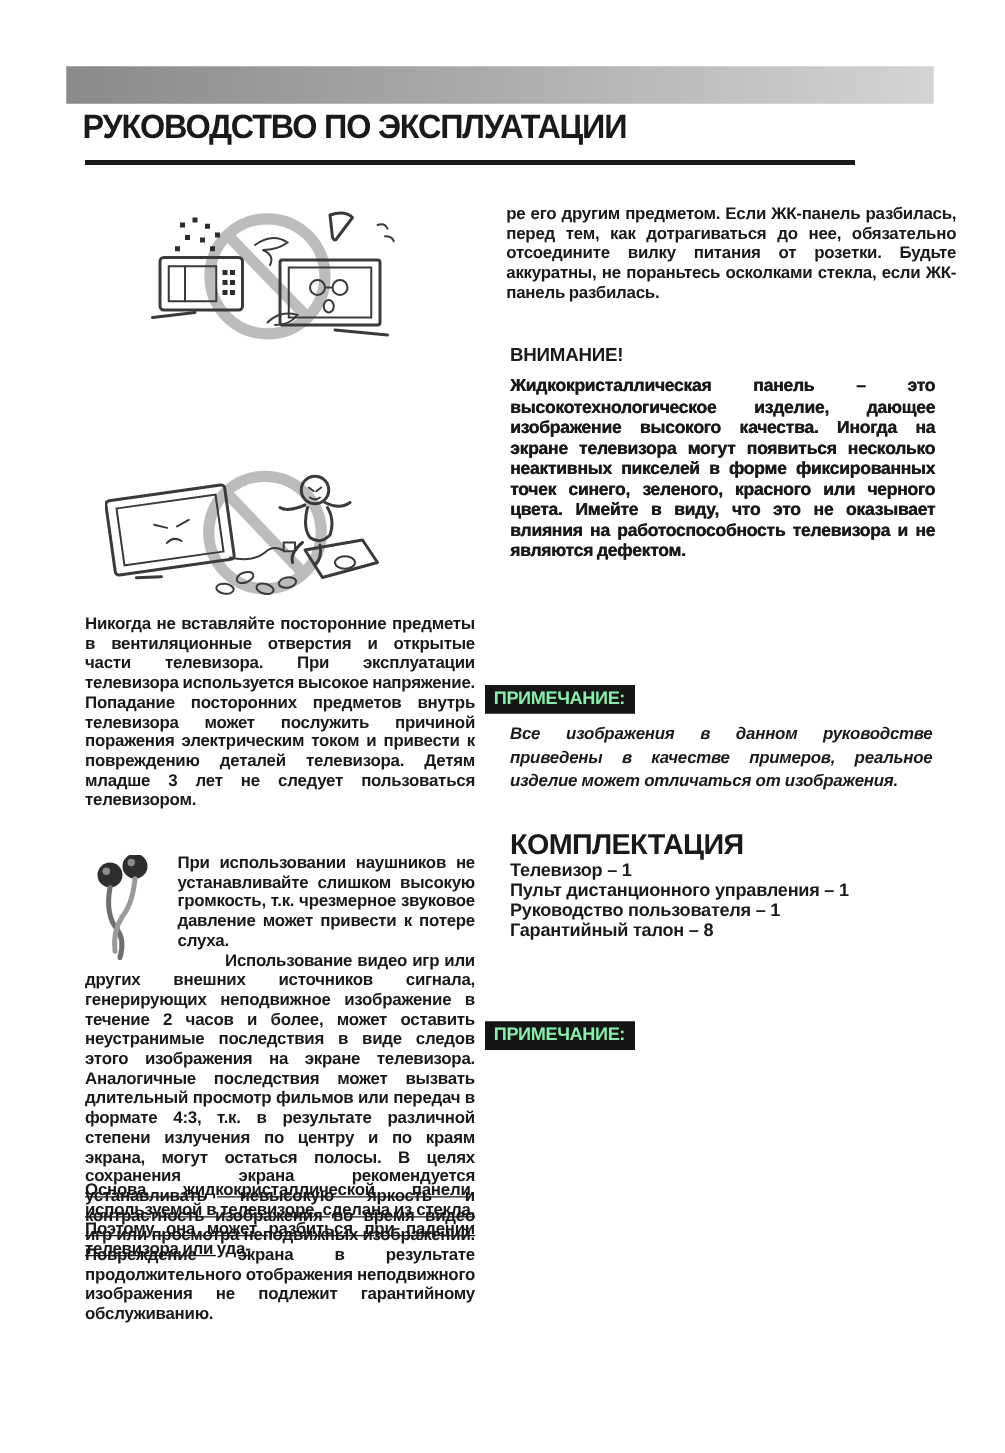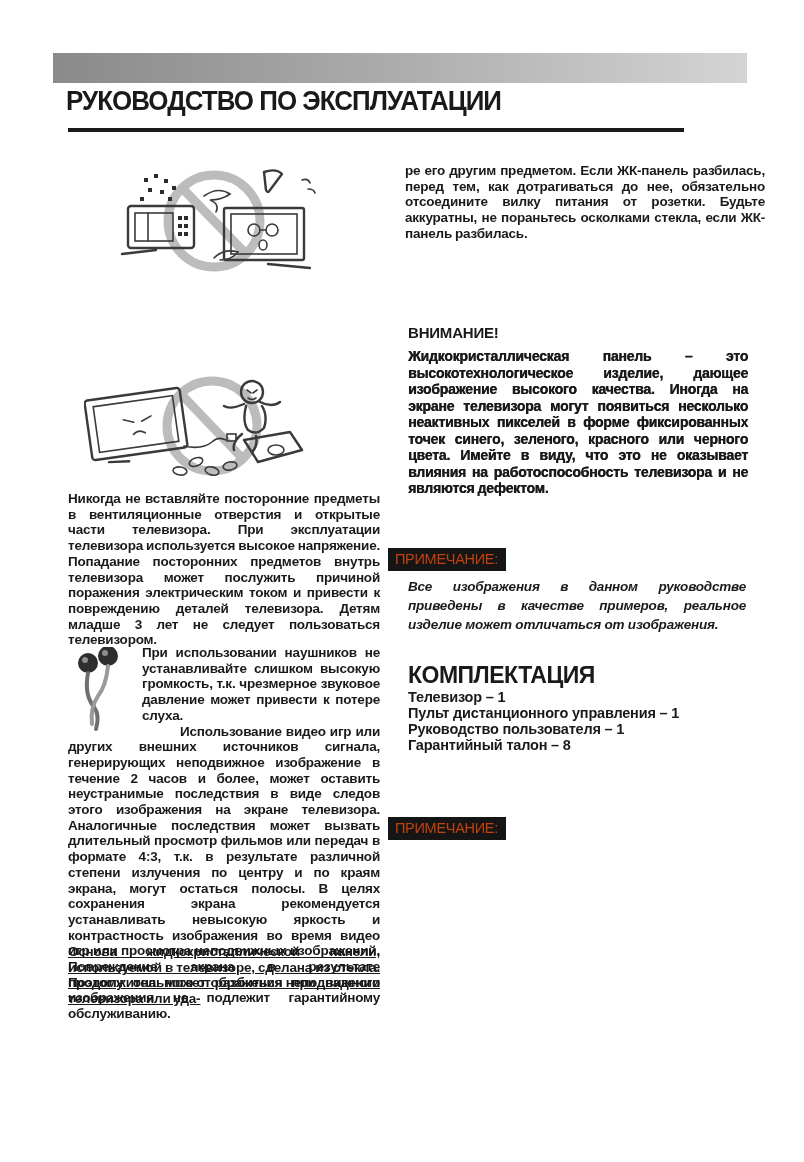--- a/index.html
+++ b/index.html
@@ -10,35 +10,35 @@
   .abs{position:absolute;}
   
   .header-bar{left:53px;top:53px;width:694px;height:30px;
     background:linear-gradient(90deg,#8a8a8a 0%,#a9a9a9 45%,#d4d4d4 100%);}
   .doc-title{left:66px;top:86px;width:600px;
     font-size:27px;font-weight:700;letter-spacing:-1px;white-space:nowrap;
     transform:scaleX(.96);transform-origin:left;}
   .title-rule{left:68px;top:128px;width:616px;height:4px;background:#1a1a1a;}
   
   .body-txt{font-size:13.5px;line-height:15.7px;font-weight:700;
-    text-align:justify;letter-spacing:-.2px;word-spacing:-.6px;}
+    text-align:justify;letter-spacing:-.2px;word-spacing:-.6px;margin-top:37px;}
   .col-left{width:312px;}
   .col-right{width:360px;}
   
   .ear-float{float:left;width:60px;height:86px;margin:2px 14px 4px 0;}
   .indent{text-indent:38px;margin:0;}
   .p0{margin:0;}
   
-  .attn-title{font-size:15px;font-weight:700;letter-spacing:-.2px;margin-top:48px;}
+  .attn-title{font-size:15px;font-weight:700;letter-spacing:-.2px;}
   .attn-text{margin-top:7px;font-size:14px;line-height:16.5px;font-weight:700;
     text-align:justify;letter-spacing:-.2px;word-spacing:-.6px;
     text-shadow:.4px 0 0 currentColor;}
   
-  .note-badge{display:inline-block;background:#151515;color:#c2410c;
-    font-size:14.5px;font-weight:400;letter-spacing:-.3px;
+  .note-badge{display:inline-block;background:#151515;color:#86efac;
+    font-size:14.5px;font-weight:700;letter-spacing:-.3px;
     padding:3px 8px 4px 7px;text-align:center;}
   .note-text{font-size:13.5px;line-height:19px;font-style:italic;font-weight:700;
     text-align:justify;letter-spacing:-.2px;}
   
   .equip-title{font-size:23px;font-weight:700;letter-spacing:-.5px;}
   .equip-item{font-size:14.5px;font-weight:700;letter-spacing:-.2px;}
   svg{display:block;}
   .ink{stroke:#3a3a3a;fill:none;stroke-width:2.4;stroke-linecap:round;stroke-linejoin:round;}
   .ink-thin{stroke:#3a3a3a;fill:none;stroke-width:1.6;stroke-linecap:round;}
   .ban{stroke:#bcbcbc;fill:none;stroke-width:9;}

